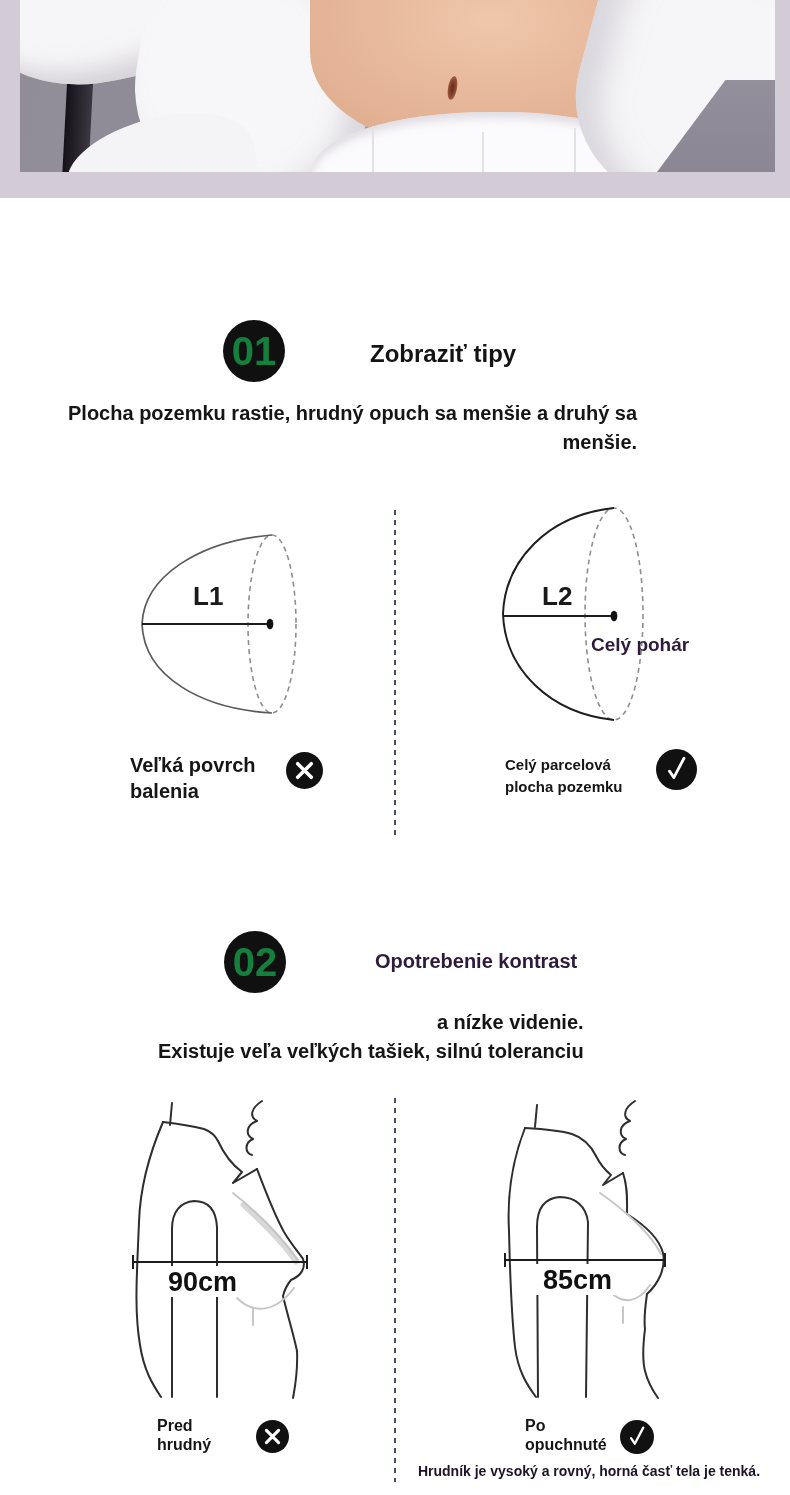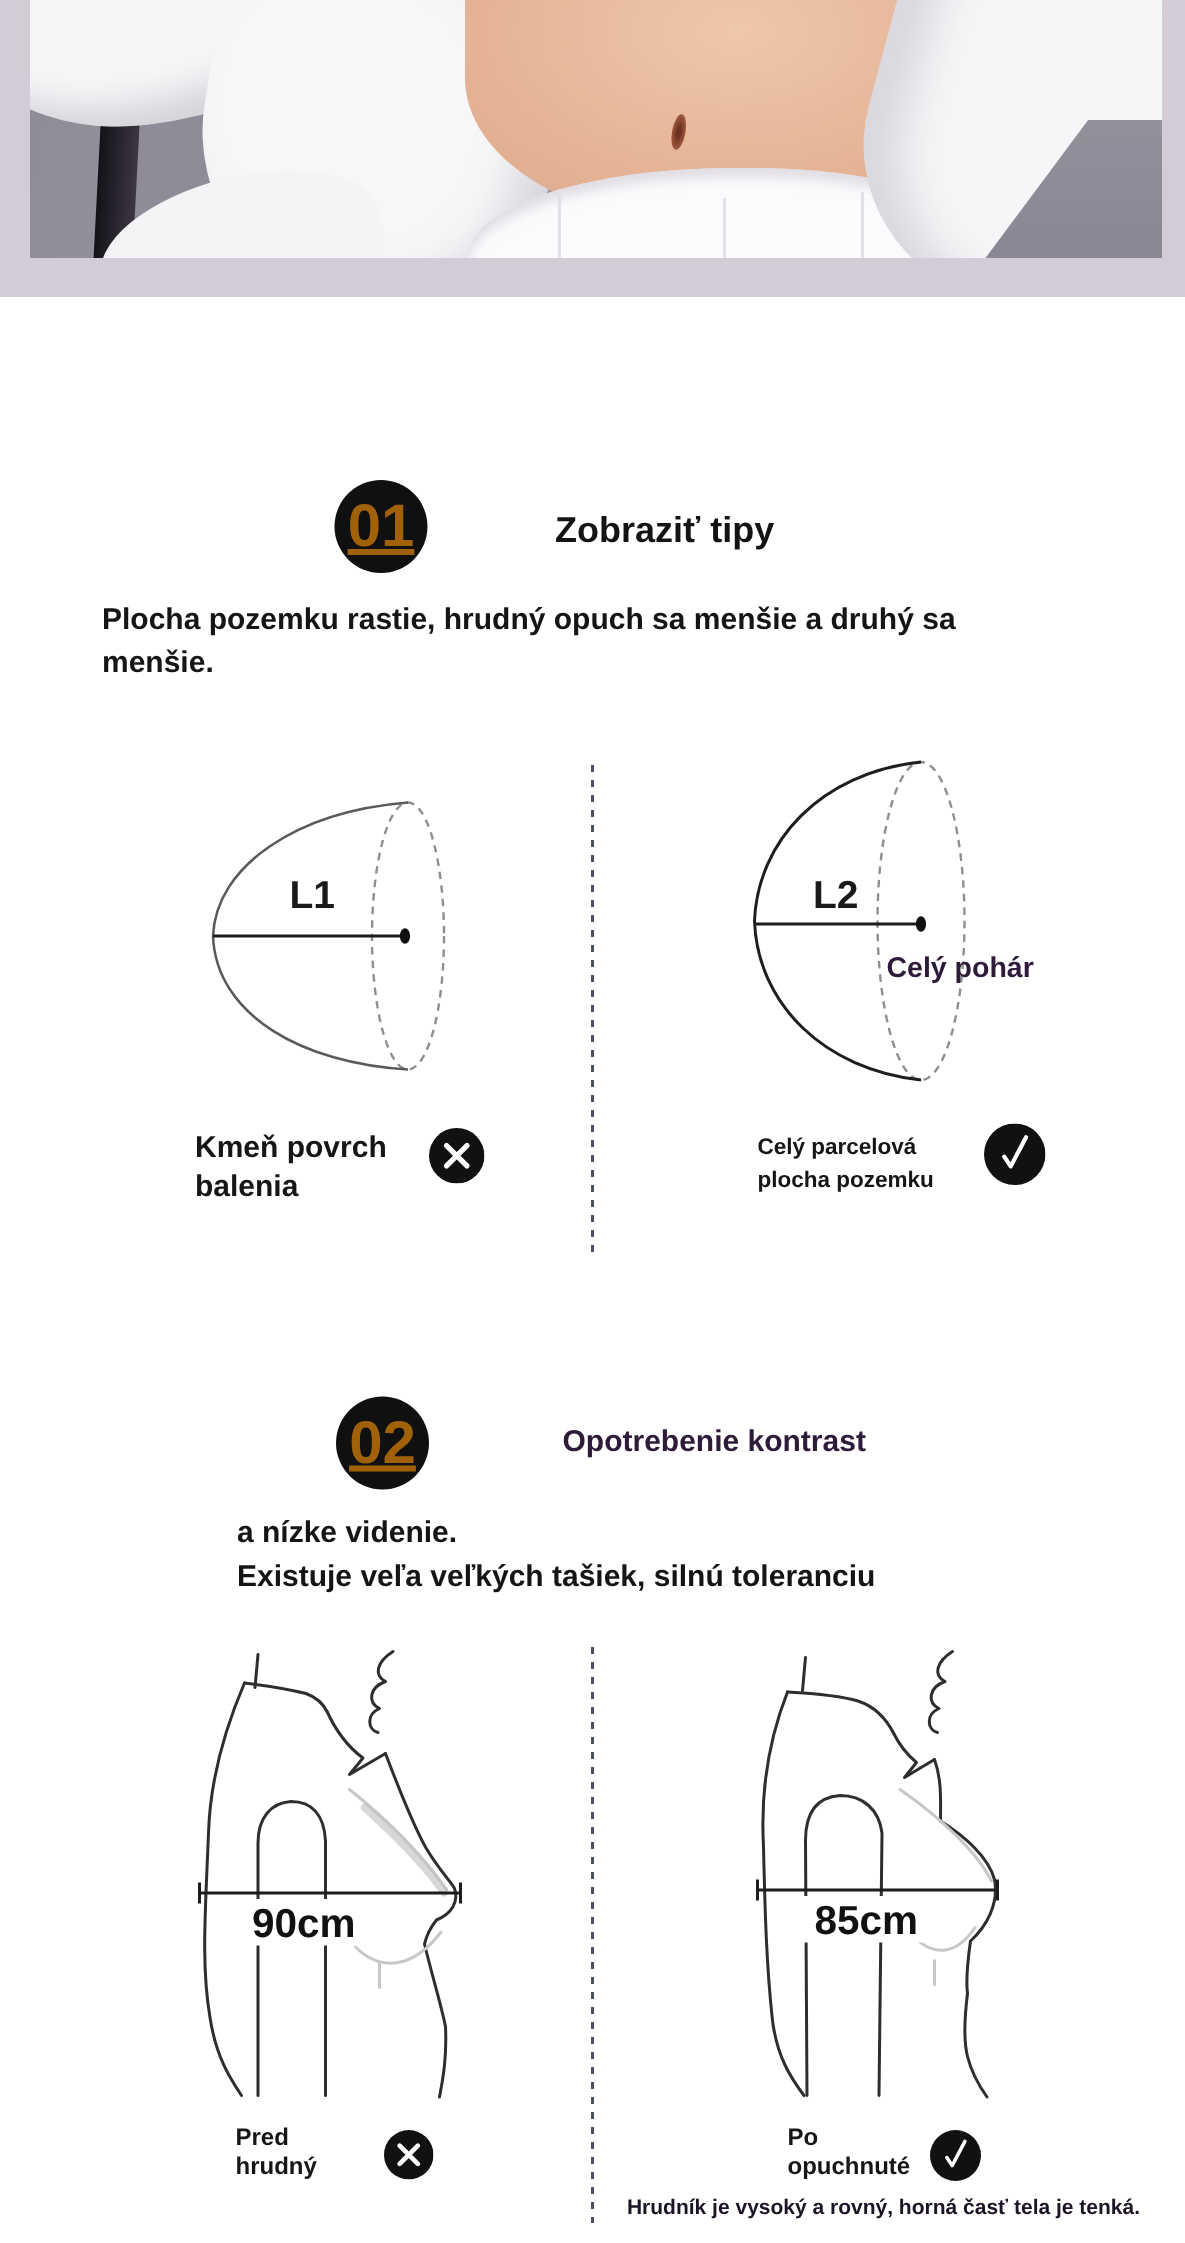--- a/index.html
+++ b/index.html
@@ -32,25 +32,25 @@
             box-shadow:inset 0 6px 8px rgba(205,202,210,.6);}
   .ph-crease{position:absolute;top:14px;width:2px;height:46px;background:#e3e1e7;}
   .ph-shirt-r{position:absolute;left:560px;top:-40px;width:260px;height:250px;background:#f6f5f7;
               transform:rotate(15deg);border-radius:28% 0 0 42%;
               box-shadow:inset 26px 0 28px rgba(190,187,197,.5);}
   .ph-gray-corner{position:absolute;right:0;bottom:0;width:118px;height:92px;
               background:linear-gradient(#938f9b,#8a8694);
               clip-path:polygon(58% 0,100% 0,100% 100%,0 100%);}
 
   
-  .badge{position:absolute;width:62px;height:62px;border-radius:50%;background:#101010;color:#a16207;
-         display:flex;align-items:center;justify-content:center;font-size:40px;font-weight:bold;text-decoration:underline;}
+  .badge{position:absolute;width:62px;height:62px;border-radius:50%;background:#101010;color:#15803d;
+         display:flex;align-items:center;justify-content:center;font-size:40px;font-weight:bold;}
   .sec-title{position:absolute;font-weight:bold;white-space:nowrap;margin-left:44px;}
   .body-text{position:absolute;font-weight:bold;color:#151515;font-size:20px;line-height:29px;}
-  .body-text span{display:block;white-space:nowrap;}
+  .body-text span{display:block;white-space:nowrap;text-align:right;}
   .divider{position:absolute;width:2px;background-image:
            repeating-linear-gradient(180deg,#4a4f63 0 5px,transparent 5px 10px);}
   .cap{position:absolute;font-weight:bold;color:#161616;}
   .cap span{display:block;white-space:nowrap;}
   .icon{position:absolute;}
   .footnote{position:absolute;font-size:14px;font-weight:bold;color:#1c1426;
             text-align:center;white-space:nowrap;}
   svg text{font-family:"Liberation Sans",sans-serif;font-weight:bold;}
   .ln{fill:none;stroke:#2e2e2e;stroke-width:2;stroke-linecap:round;stroke-linejoin:round;}
   .gh{fill:none;stroke:#c7c7c7;stroke-width:2;stroke-linecap:round;}
@@ -102,21 +102,21 @@
   <svg style="position:absolute;left:395px;top:495px" width="395" height="345" viewBox="0 0 395 345">
     <ellipse class="dome-dash" cx="219" cy="119" rx="29" ry="106"></ellipse>
     <path d="M 219,13 C 152,20 110,66 108,119 C 110,174 154,218 219,225" fill="none" stroke="#1e1e1e" stroke-width="2"></path>
     <path class="ml" d="M 108,121 L 217,121" stroke-width="1.8"></path>
     <ellipse cx="219" cy="121" rx="3.4" ry="5.2" fill="#111"></ellipse>
     <text x="147" y="110" font-size="26" fill="#1a1a1a">L2</text>
     <text x="196" y="156" font-size="19" fill="#2e1b3a">Celý pohár</text>
   </svg>
 
   <div class="cap" style="left:130px;top:752px;font-size:20px;line-height:26px">
-    <span>Kmeň povrch</span>
+    <span>Veľká povrch</span>
     <span>balenia</span>
   </div>
   <svg class="icon" style="left:286px;top:752px" width="37" height="37" viewBox="0 0 38 38">
     <circle cx="19" cy="19" r="19" fill="#111"></circle>
     <path d="M12 12 L26 26 M26 12 L12 26" stroke="#fff" stroke-width="3.6" stroke-linecap="round"></path>
   </svg>
   <div class="cap" style="left:505px;top:754px;font-size:15px;line-height:22px">
     <span>Celý parcelová</span>
     <span>plocha pozemku</span>
   </div>

